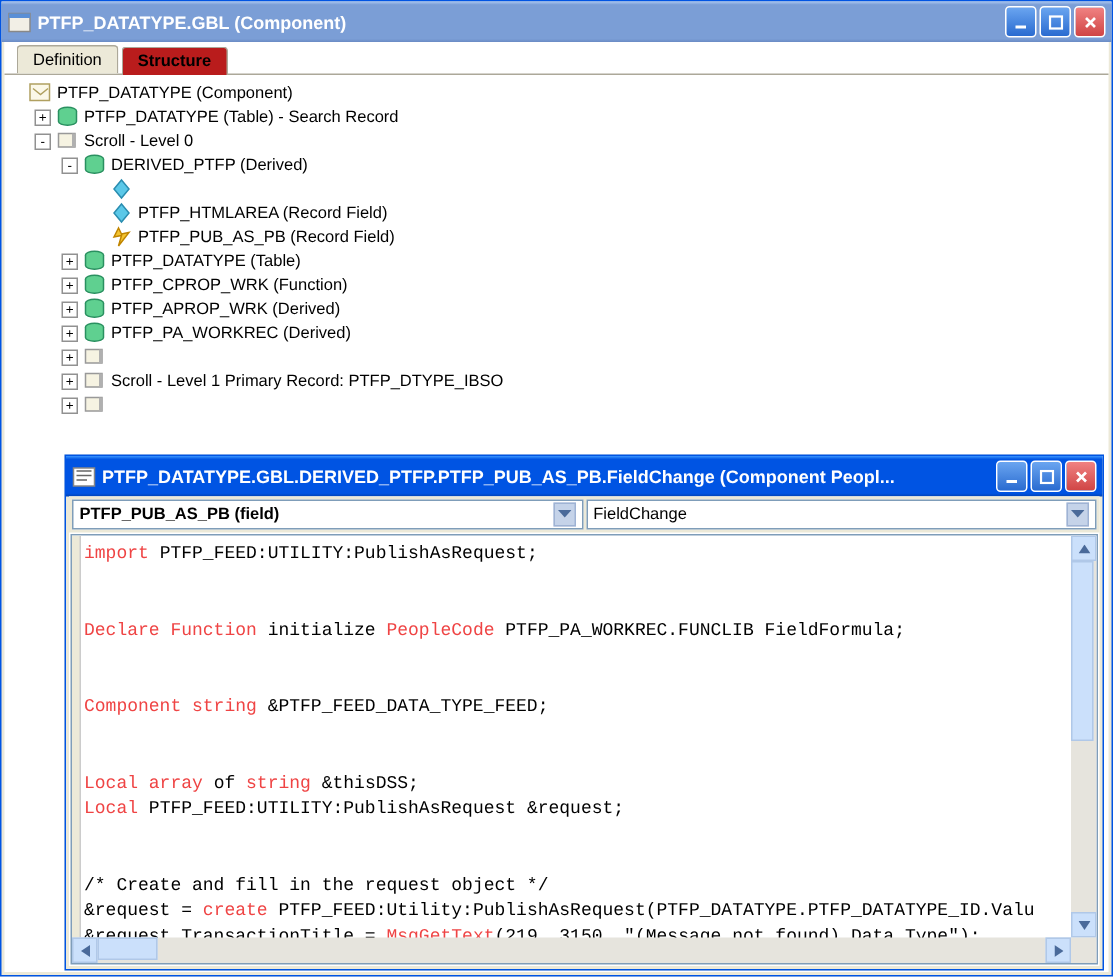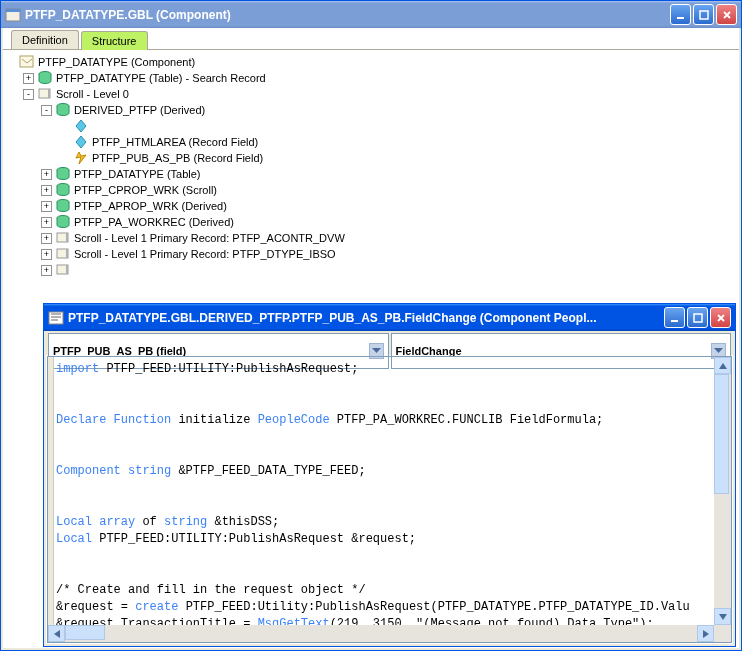--- a/index.html
+++ b/index.html
@@ -14,41 +14,41 @@
     .titlebar-icon { width: 16px; height: 14px; margin-right: 4px; flex-shrink: 0; display: inline-flex; }
     .titlebar-text { flex: 1; white-space: nowrap; overflow: hidden; text-overflow: ellipsis; }
     .win-controls { display: flex; gap: 2px; }
     .win-btn { width: 21px; height: 21px; border: 1px solid #fff; border-radius: 3px; display: flex; align-items: center; justify-content: center; cursor: pointer; background: linear-gradient(to bottom, #6aa5f0, #2a6bd0); color: #fff; font-size: 10px; font-weight: bold; }
     .win-btn.close { background: linear-gradient(to bottom, #f08282, #d04545); }
 
     .client-area { position: absolute; top: 27px; left: 2px; right: 2px; bottom: 2px; background: #ffffff; }
 
     .tabs-row { height: 22px; display: flex; align-items: flex-end; padding-left: 8px; border-bottom: 1px solid #aca899; background: #fff; }
     .tab { padding: 3px 10px; border: 1px solid #aca899; border-bottom: none; background: #ece9d8; font-size: 11px; cursor: pointer; margin-right: 2px; border-radius: 3px 3px 0 0; }
-    .tab.active { background: #bef264; font-weight: normal; position: relative; top: 1px; }
+    .tab.active { background: #b91c1c; font-weight: bold; position: relative; top: 1px; }
 
     .tree-area { padding: 4px 2px; font-size: 11px; line-height: 16px; position: relative; }
     .tree-row { display: flex; align-items: center; height: 16px; white-space: nowrap; cursor: pointer; }
     .indent { width: 18px; display: inline-block; flex-shrink: 0; }
     .expander { width: 11px; height: 11px; border: 1px solid #919191; background: #fff; display: inline-flex; align-items: center; justify-content: center; font-size: 9px; line-height: 1; margin-right: 3px; cursor: pointer; flex-shrink: 0; color: #000; }
     .expander.blank { border: none; background: transparent; }
     .tree-icon { width: 16px; height: 16px; margin-right: 3px; flex-shrink: 0; display: inline-flex; align-items: center; justify-content: center; }
     .tree-label {}
 
     .sub-client { position: absolute; top: 27px; left: 2px; right: 2px; bottom: 2px; background: #fff; display: flex; flex-direction: column; }
     .sub-toolbar { height: 24px; display: flex; padding: 2px; gap: 2px; background: #ece9d8; }
-    .combo { flex: 1; height: 36px; border: 1px solid #7f9db9; background: #fff; display: flex; align-items: center; padding: 0 4px; font-size: 11px; font-weight: bold; }
+    .combo { flex: 1; height: 20px; border: 1px solid #7f9db9; background: #fff; display: flex; align-items: center; padding: 0 4px; font-size: 11px; }
     .combo-text { flex: 1; white-space: nowrap; overflow: hidden; }
     .combo-arrow { width: 15px; height: 16px; background: #c5d3e9; border: 1px solid #9fb3d4; display: flex; align-items: center; justify-content: center; cursor: pointer; }
 
     .code-area { flex: 1; display: flex; position: relative; border: 1px solid #7f9db9; margin: 1px; overflow: hidden; }
     .gutter { width: 6px; background: #ece9d8; border-right: 1px solid #ccc; }
     .code-content { flex: 1; font-family: "Courier New", monospace; font-size: 12px; line-height: 17px; padding: 4px 2px; white-space: pre; overflow: hidden; position: relative; }
     .code-line {}
-    .kw { color: #3b82f6; }
+    .kw { color: #ef4444; }
     .str { color: #000000; }
 
     .scrollbar-v { position: absolute; right: 0; top: 0; bottom: 17px; width: 17px; background: #e6e4dd; display: flex; flex-direction: column; }
     .scrollbar-h { position: absolute; left: 0; right: 17px; bottom: 0; height: 17px; background: #e6e4dd; display: flex; }
     .sb-btn { width: 17px; height: 17px; background: #cbe0fb; border: 1px solid #b0c8e8; display: flex; align-items: center; justify-content: center; cursor: pointer; font-size: 8px; }
     .sb-track { flex: 1; position: relative; }
     .sb-thumb { position: absolute; background: #cbe0fb; border: 1px solid #b0c8e8; }
     .sb-corner { position: absolute; right: 0; bottom: 0; width: 17px; height: 17px; background: #e6e4dd; }
   </style>
 </head>
@@ -183,21 +183,21 @@
       <div class="tree-row">
         <span class="indent"></span>
           <span class="indent"></span>
         <span class="expander">+</span>
         <span class="tree-icon">
             <svg viewBox="0 0 16 16">
               <ellipse cx="8" cy="4" rx="6" ry="2.5" fill="#5fd090" stroke="#2a9060"></ellipse>
               <path d="M2 4 V11 A6 2.5 0 0 0 14 11 V4" fill="#5fd090" stroke="#2a9060"></path>
             </svg>
           </span>
-        <span class="tree-label">PTFP_CPROP_WRK (Scroll)</span>
+        <span class="tree-label">PTFP_CPROP_WRK (Function)</span>
       </div>
       <div class="tree-row">
         <span class="indent"></span>
           <span class="indent"></span>
         <span class="expander">+</span>
         <span class="tree-icon">
             <svg viewBox="0 0 16 16">
               <ellipse cx="8" cy="4" rx="6" ry="2.5" fill="#5fd090" stroke="#2a9060"></ellipse>
               <path d="M2 4 V11 A6 2.5 0 0 0 14 11 V4" fill="#5fd090" stroke="#2a9060"></path>
             </svg>
@@ -219,21 +219,20 @@
       <div class="tree-row">
         <span class="indent"></span>
           <span class="indent"></span>
         <span class="expander">+</span>
         <span class="tree-icon">
             <svg viewBox="0 0 16 16">
               <rect x="2" y="3" width="11" height="9" fill="#f6f3e2" stroke="#999"></rect>
               <rect x="11" y="3" width="2" height="9" fill="#b0b0b0"></rect>
             </svg>
           </span>
-        <span class="tree-label">Scroll - Level 1  Primary Record: PTFP_ACONTR_DVW</span>
       </div>
       <div class="tree-row">
         <span class="indent"></span>
           <span class="indent"></span>
         <span class="expander">+</span>
         <span class="tree-icon">
             <svg viewBox="0 0 16 16">
               <rect x="2" y="3" width="11" height="9" fill="#f6f3e2" stroke="#999"></rect>
               <rect x="11" y="3" width="2" height="9" fill="#b0b0b0"></rect>
             </svg>

